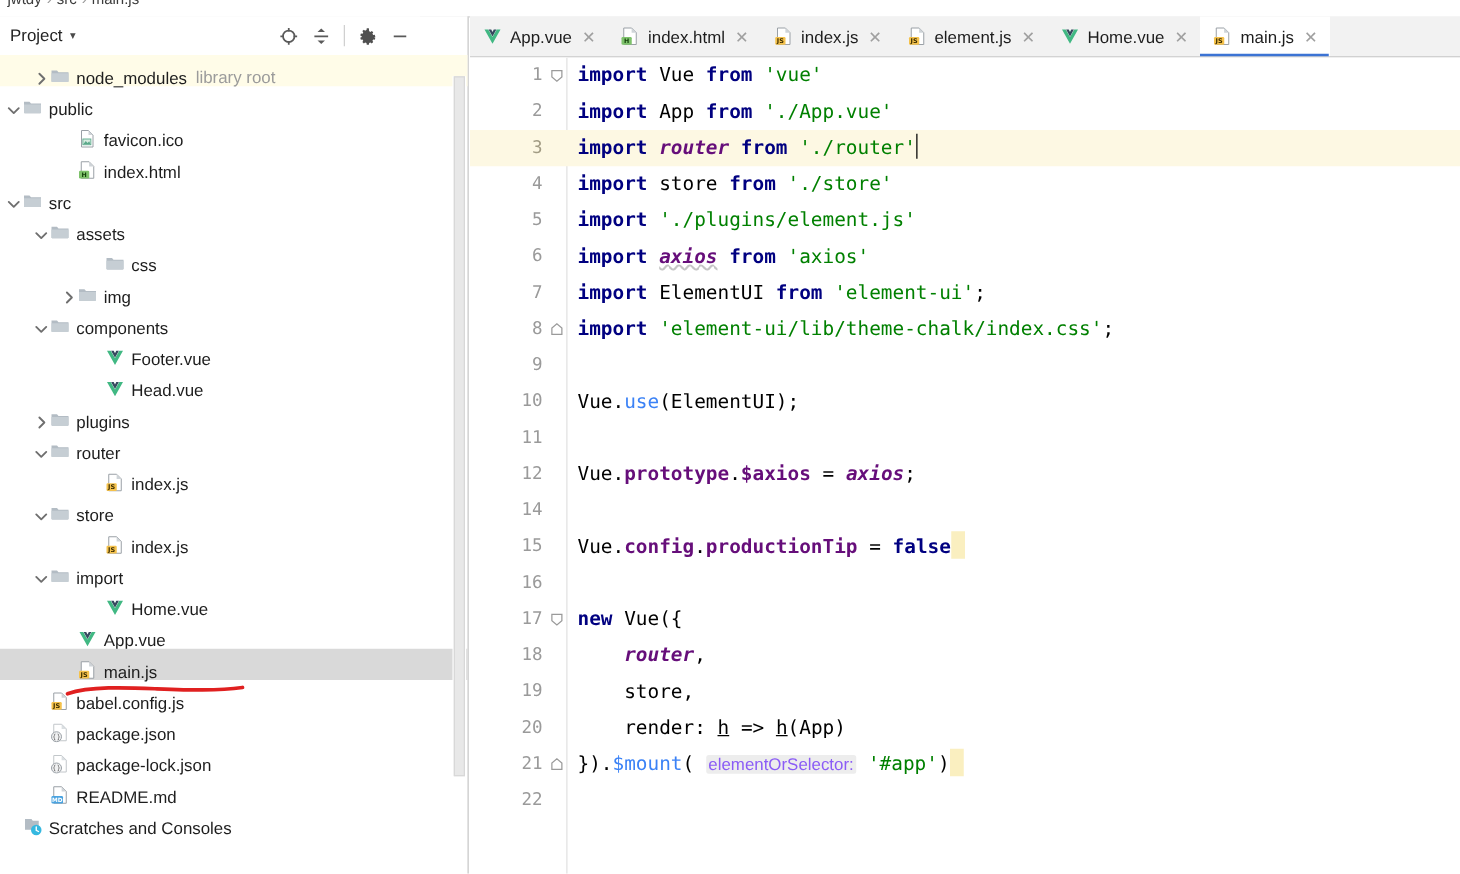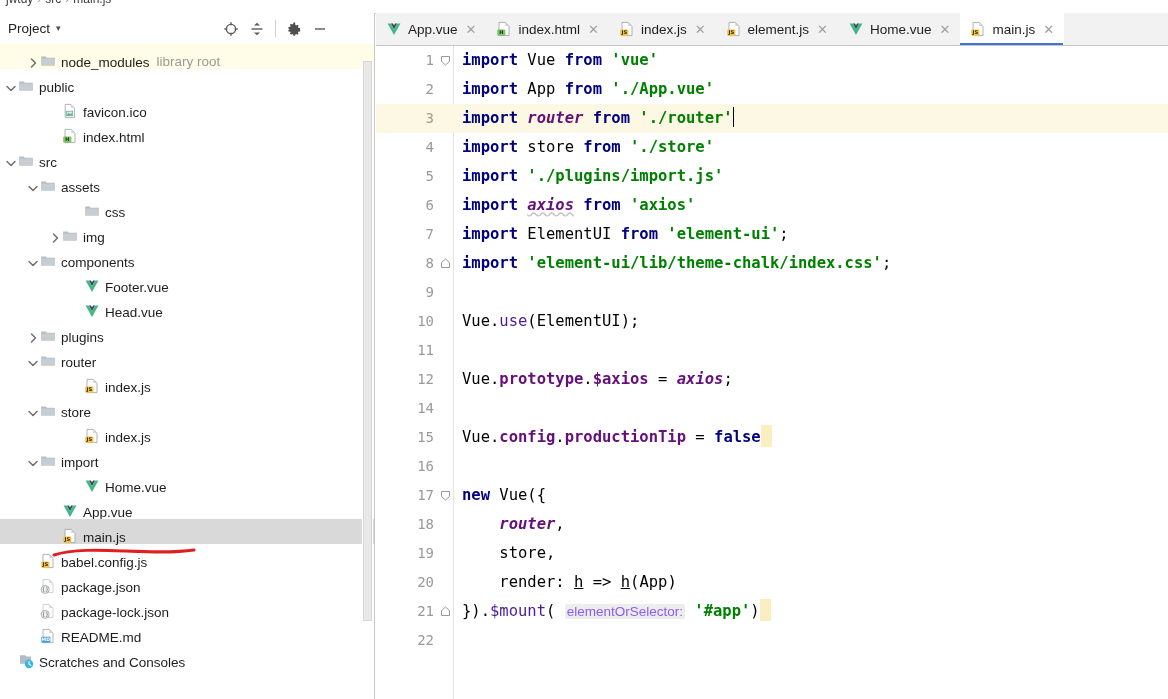--- a/index.html
+++ b/index.html
@@ -159,25 +159,25 @@
   .fold {
     position: absolute; left: 62px; top: 0; width: 14px; height: 29px;
     display: flex; align-items: center; justify-content: center;
   }
   .ctext {
     position: absolute; left: 86px; top: 0; height: 29px; line-height: 29px;
     white-space: pre;
   }
   
   .kw   { color: #000080; font-weight: bold; }
-  .str  { color: #008000; font-weight: bold; text-align: right; }
+  .str  { color: #008000; font-weight: normal; text-align: right; }
   .ident{ color: #000000; }
   .par  { color: #660e7a; font-style: italic; font-weight: bold; }
   .fld  { color: #660e7a; font-weight: bold; }
-  .mcall{ color: #4c1d95; }
+  .mcall{ color: #3b82f6; }
   .op   { color: #000000; }
   .arrowparam { color: #000000; text-decoration: underline; }
   .hint {
     background: #ededed; color: #8b5cf6; font-style: normal;
     font-family: "Liberation Sans", sans-serif; font-size: 13.5px;
     border-radius: 2px; padding: 0 2px;
   }
   .eolmark {
     display: inline-block; width: 11px; height: 22px;
     background: #faefc0; vertical-align: -5px;
@@ -681,21 +681,21 @@
           <div class="cl caret">
             <span class="lnum">3</span>
             <span class="ctext"><span class="kw">import</span> <span class="par">router</span> <span class="kw">from</span> <span class="str">'./router'</span><span class="caretbar"></span></span>
           </div>
           <div class="cl">
             <span class="lnum">4</span>
             <span class="ctext"><span class="kw">import</span> <span class="ident">store</span> <span class="kw">from</span> <span class="str">'./store'</span></span>
           </div>
           <div class="cl">
             <span class="lnum">5</span>
-            <span class="ctext"><span class="kw">import</span> <span class="str">'./plugins/import.js'</span></span>
+            <span class="ctext"><span class="kw">import</span> <span class="str">'./plugins/element.js'</span></span>
           </div>
           <div class="cl">
             <span class="lnum">6</span>
             <span class="ctext"><span class="kw">import</span> <span class="par squig">axios</span> <span class="kw">from</span> <span class="str">'axios'</span></span>
           </div>
           <div class="cl">
             <span class="lnum">7</span>
             <span class="ctext"><span class="kw">import</span> <span class="ident">ElementUI</span> <span class="kw">from</span> <span class="str">'element-ui'</span><span class="ident">;</span></span>
           </div>
           <div class="cl">

